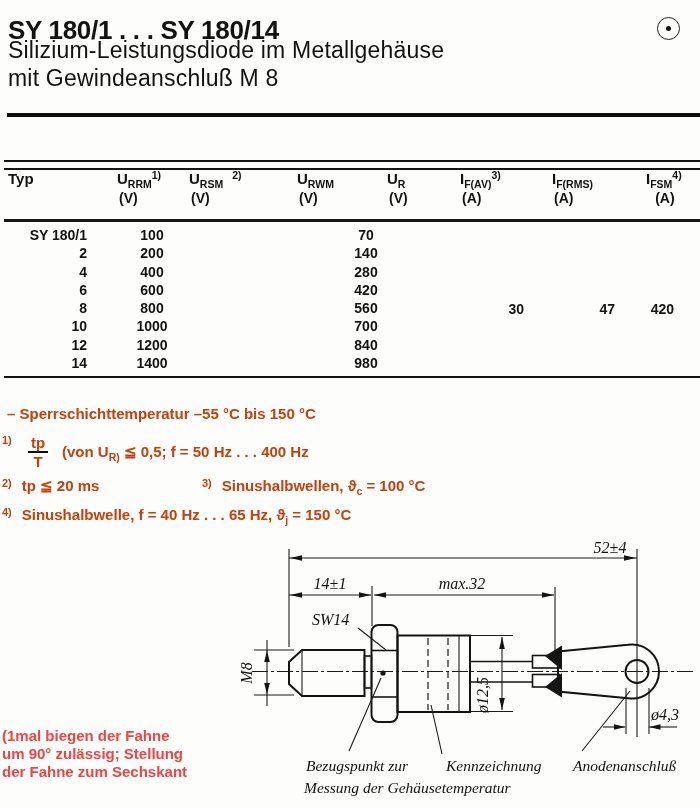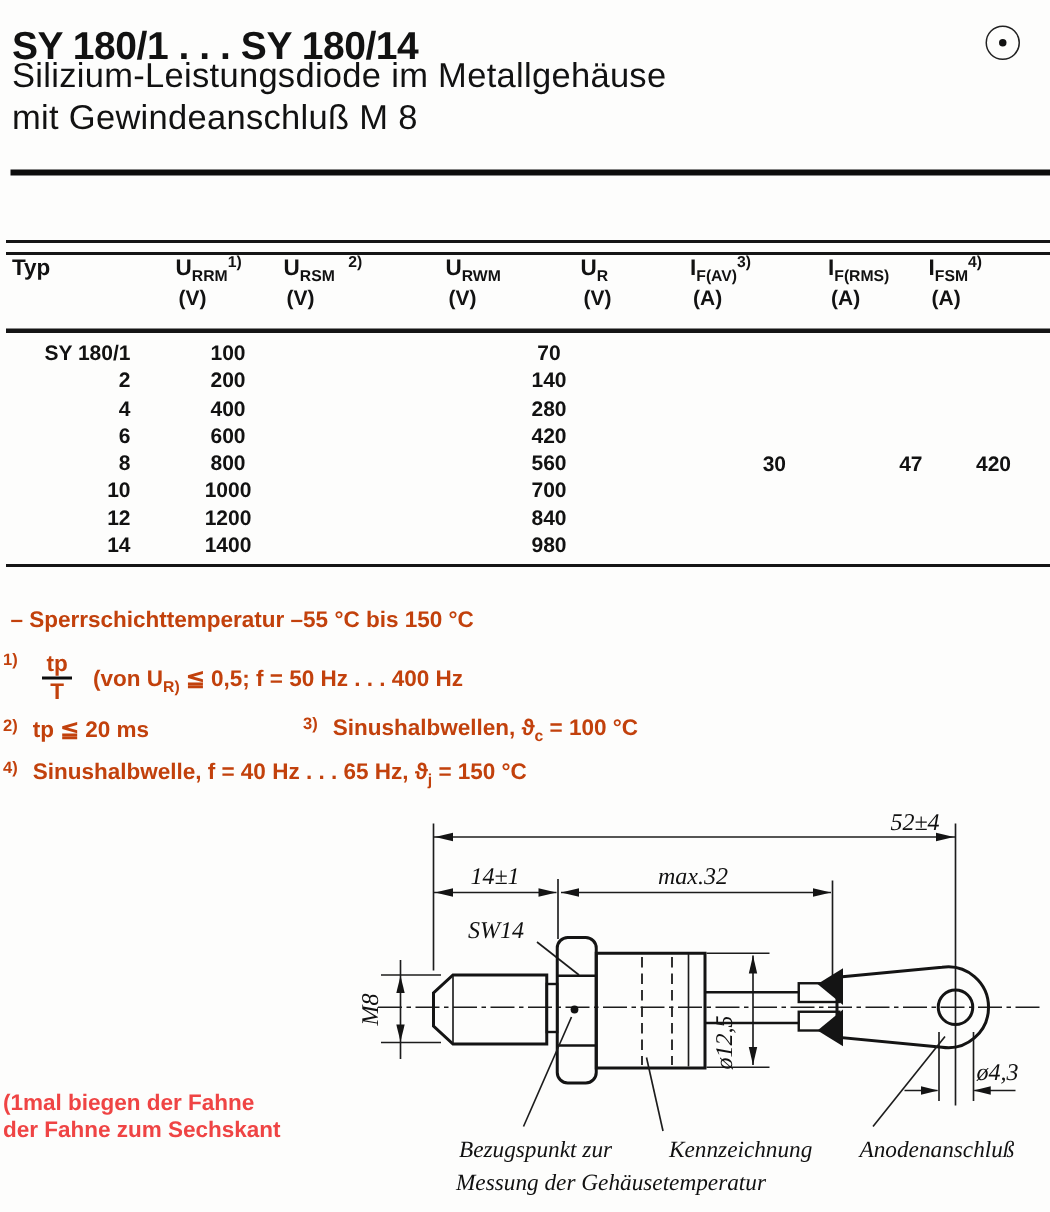--- a/index.html
+++ b/index.html
@@ -19,21 +19,21 @@
 
   
   .tbl-top{left:4px;right:0;top:160px;height:6px;border-top:2px solid #151515;border-bottom:2px solid #151515;}
   .tbl-headsep{left:4px;right:0;top:219px;height:2.5px;background:#151515;}
   .tbl-bottom{left:4px;right:0;top:376px;height:2px;background:#151515;}
   .hcol{top:170px;font-size:15px;font-weight:bold;white-space:nowrap;}
   .hcol .sub{font-size:10.5px;position:relative;top:4px;}
   .hcol .sup{font-size:10.5px;position:relative;top:-5px;}
   .hcol .hunit{font-size:14px;margin-top:3px;padding-left:2px;font-weight:bold;}
   .c0{left:8px;} .c1{left:117px;} .c2{left:189px;} .c3{left:297px;}
-  .c4{left:387px;} .c5{left:460px;} .c6{left:552px;} .c7{left:619px;}
+  .c4{left:387px;} .c5{left:460px;} .c6{left:552px;} .c7{left:646px;text-align:center;}
   .vcol{top:226px;font-size:14px;font-weight:bold;line-height:18.3px;}
   .type-col{left:0;width:87px;text-align:right;}
   .urrm-col{left:92px;width:120px;text-align:center;}
   .urwm-col{left:306px;width:120px;text-align:center;}
   .cur{top:301px;font-size:14px;font-weight:bold;text-align:right;width:80px;}
   .cur-av{left:444px;} .cur-rms{left:535px;} .cur-fsm{left:594px;}
 
   
   .fn{font-size:15px;font-weight:bold;white-space:nowrap;color:#c2410c;}
   .fn-temp{left:7px;top:405px;}
@@ -280,14 +280,15 @@
   </g>
 
   <text class="lbl" x="306" y="771">Bezugspunkt zur</text>
   <text class="lbl" x="304" y="793">Messung der Gehäusetemperatur</text>
   <text class="lbl" x="446" y="771">Kennzeichnung</text>
   <text class="lbl" x="573" y="771">Anodenanschluß</text>
 </svg>
 
 <div class="abs flag-note">
     <div>(1mal biegen der Fahne</div>
+    <div>um 90° zulässig; Stellung</div>
     <div>der Fahne zum Sechskant</div>
   </div>
 
 </body></html>

